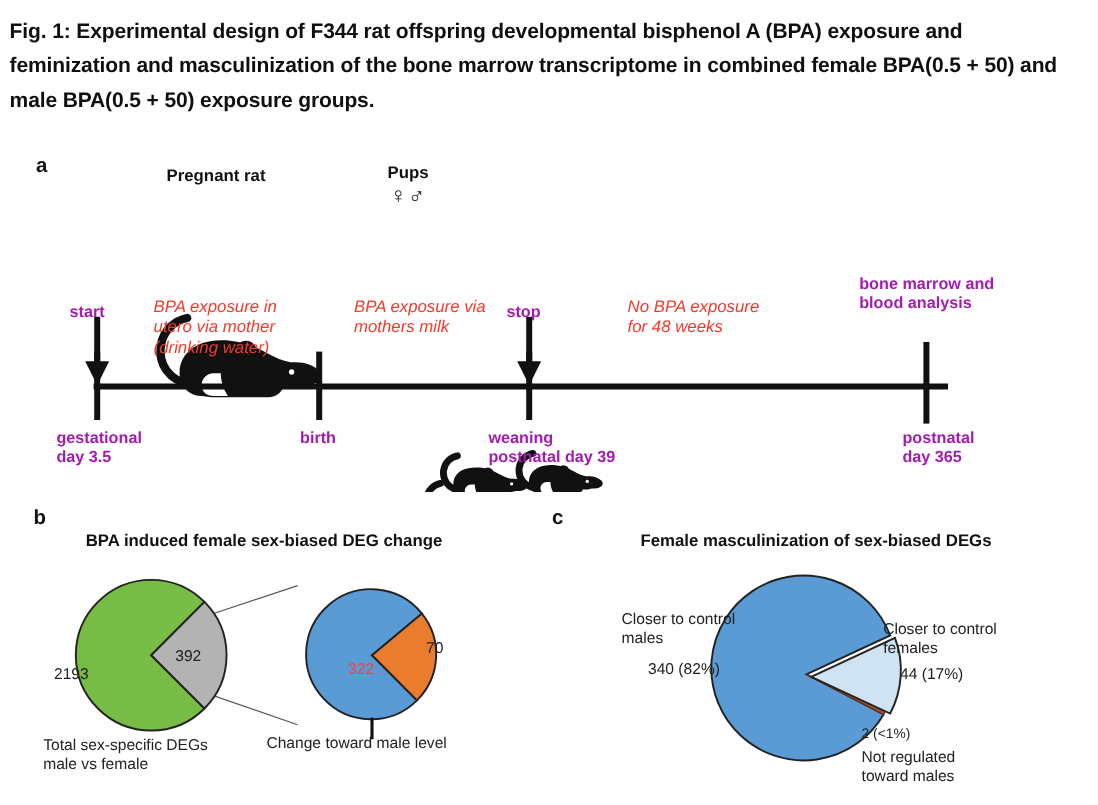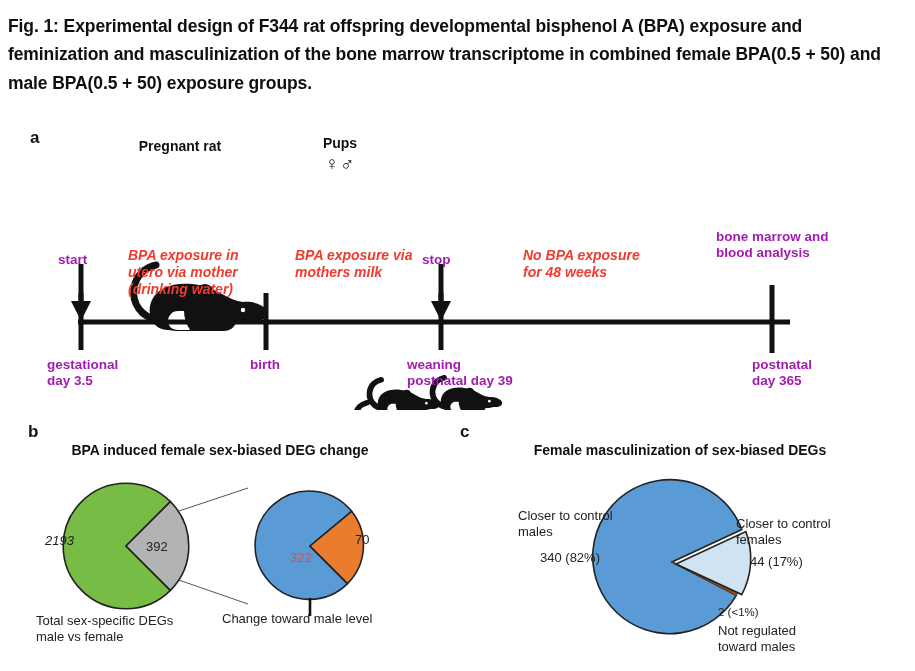--- a/index.html
+++ b/index.html
@@ -50,21 +50,21 @@
   .tl-label {
     position: absolute;
     font-size: 13.5px;
     font-weight: bold;
     line-height: 1.2;
     color: #a21caf;
   }
   .tl-red {
     position: absolute;
     font-size: 14px;
-    font-weight: bold;
+    font-weight: normal;
     font-style: italic;
     line-height: 1.22;
     color: #f03b2d;
   }
   .animal-title {
     position: absolute;
     font-size: 14px;
     font-weight: bold;
     color: #111;
     text-align: center;
@@ -269,21 +269,21 @@
 
       <path d="M 310 126
                L 351.6 91.3
                A 54.2 54.2 0 0 1 347.5 163.6
                Z" fill="#ea7c2e" stroke="#222" stroke-width="1.6"></path>
 
       <line x1="310" y1="178" x2="310" y2="196" stroke="#111" stroke-width="2.6"></line>
     </g>
   </svg>
 
-  <div class="pie-num" style="left:45px; top:113px;font-style:italic;">2193</div>
+  <div class="pie-num" style="left:45px; top:134px;">2193</div>
   <div class="pie-num" style="left:146px; top:119px;">392</div>
   <div class="pie-num" style="left:262px; top:130px; color:#ef4444;margin-left:28px;">322</div>
   <div class="pie-num" style="left:355px; top:112px;">70</div>
 
   <div class="pie-cap" style="left:36px; top:193px; width:200px; white-space:pre-line;">Total sex-specific DEGs
 male vs female</div>
   <div class="pie-cap" style="left:222px; top:191px; width:210px;">Change toward male level</div>
 </div>
 
 <div id="panel-c">

